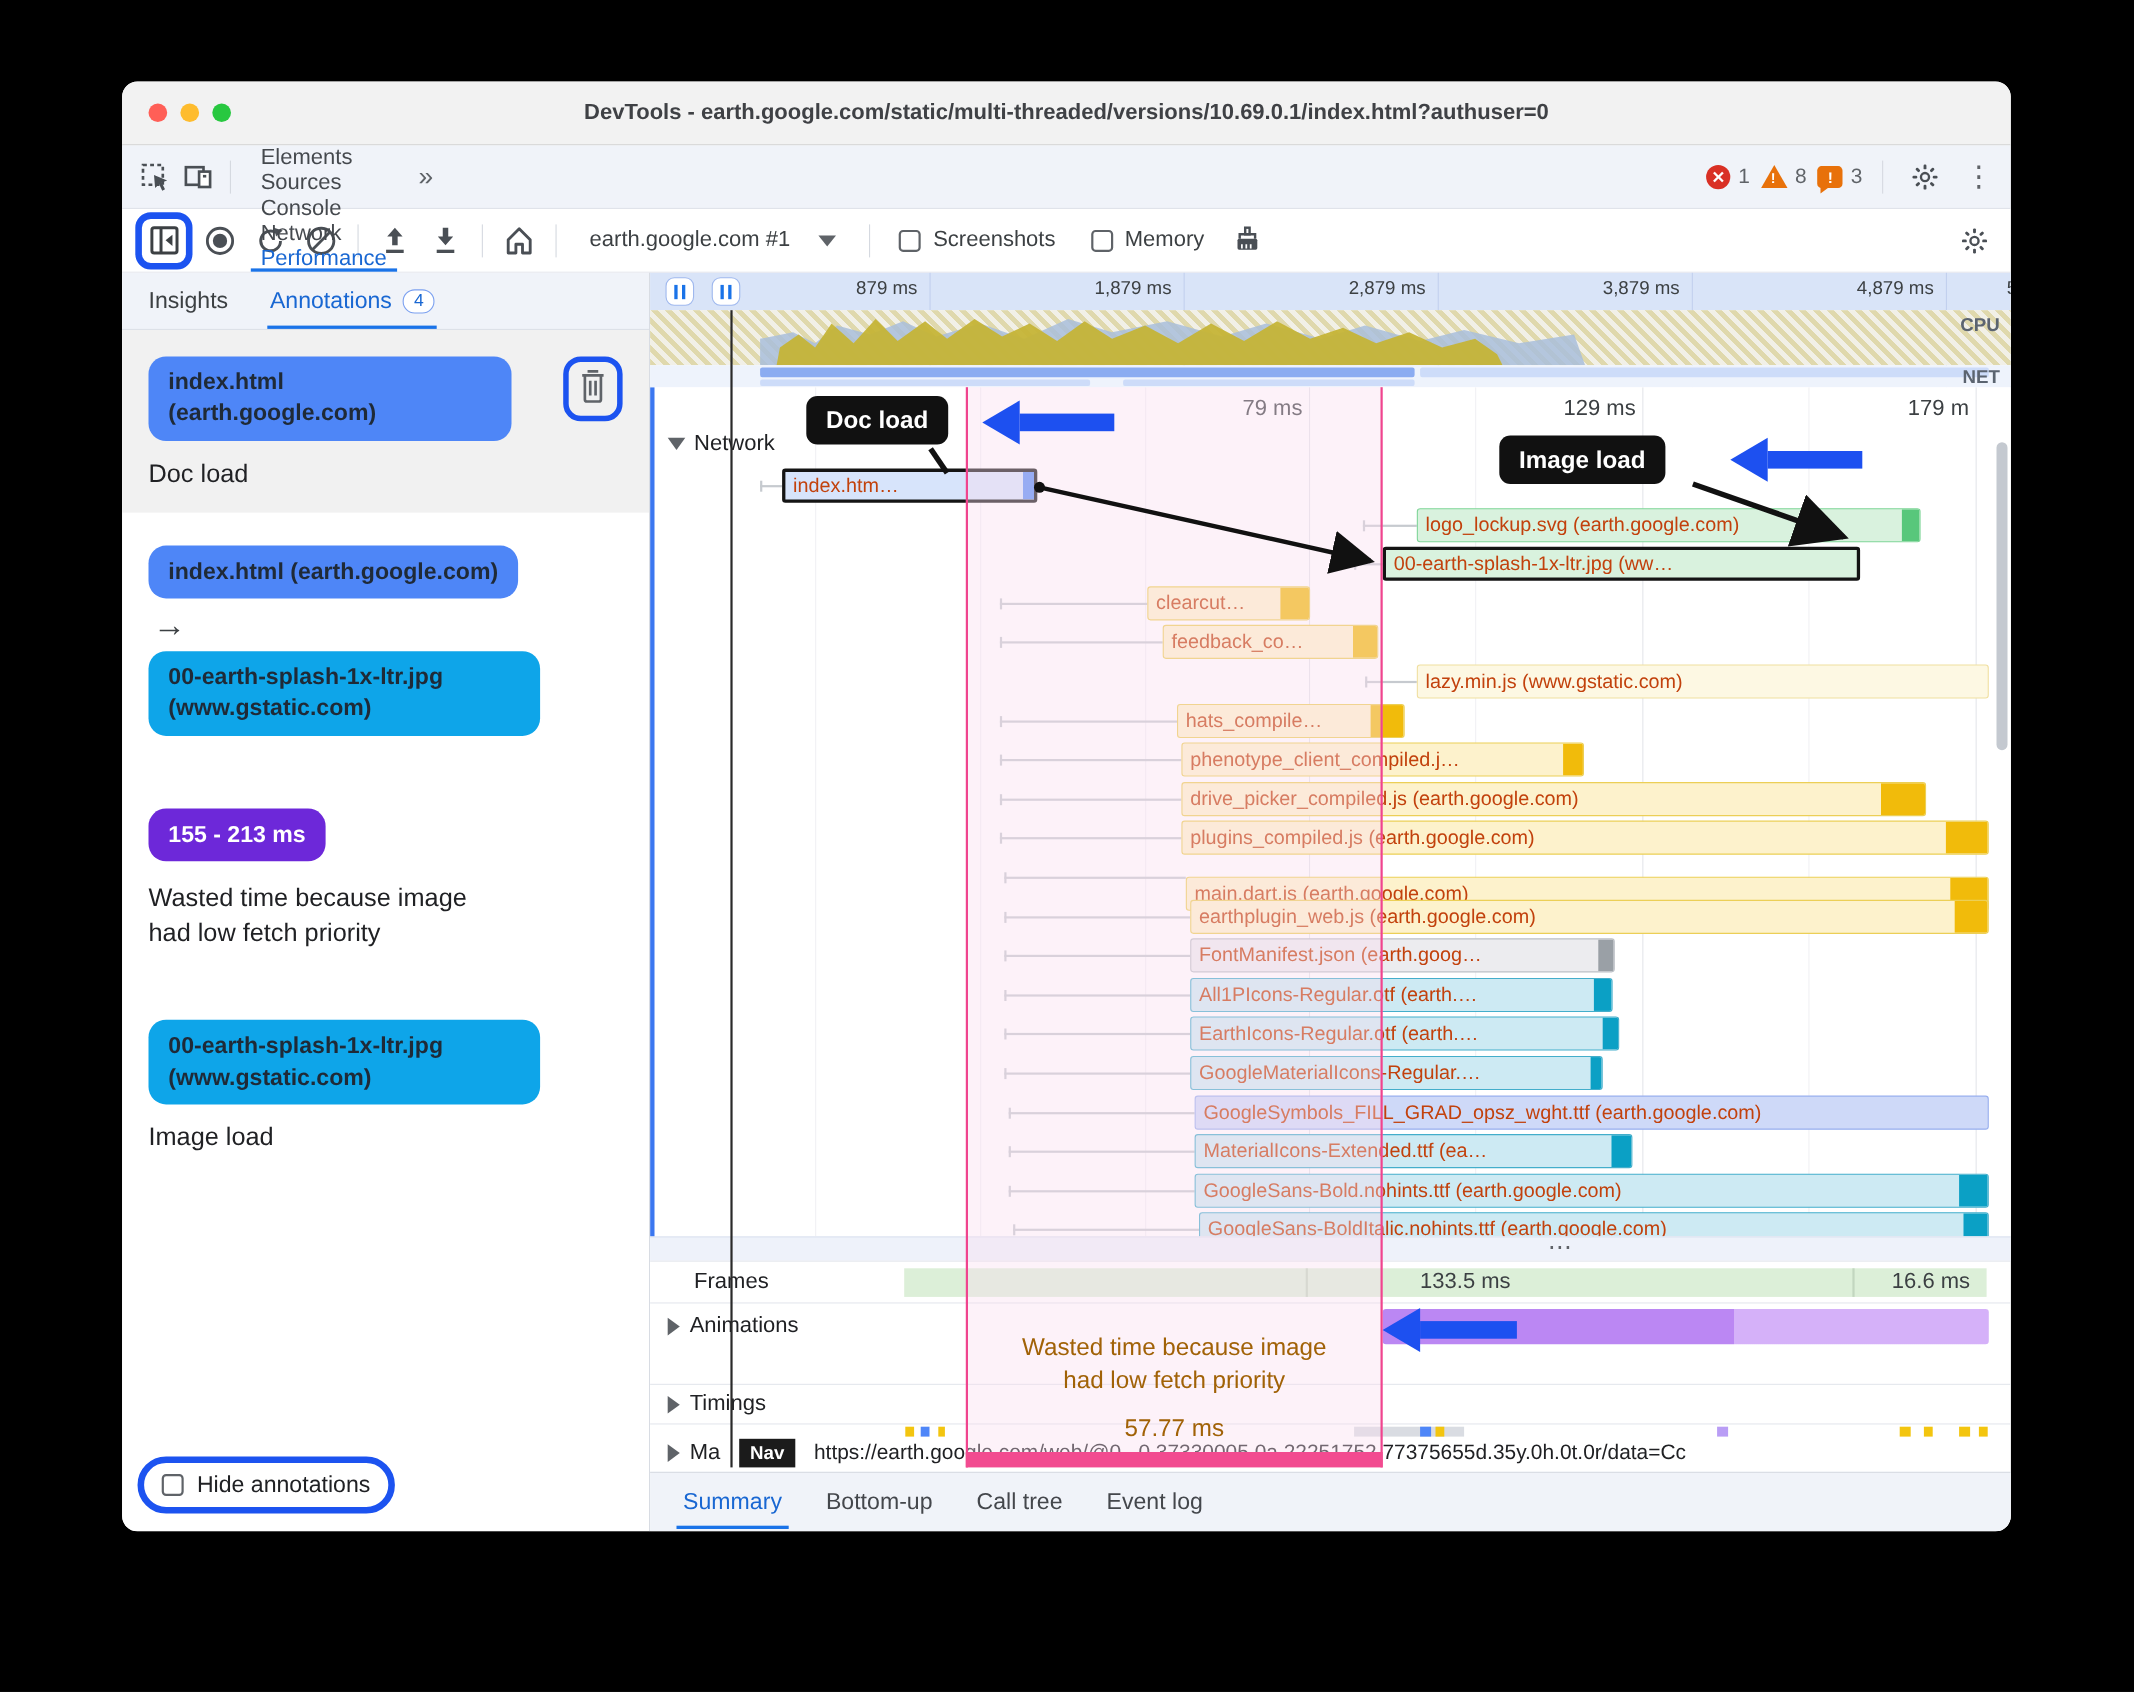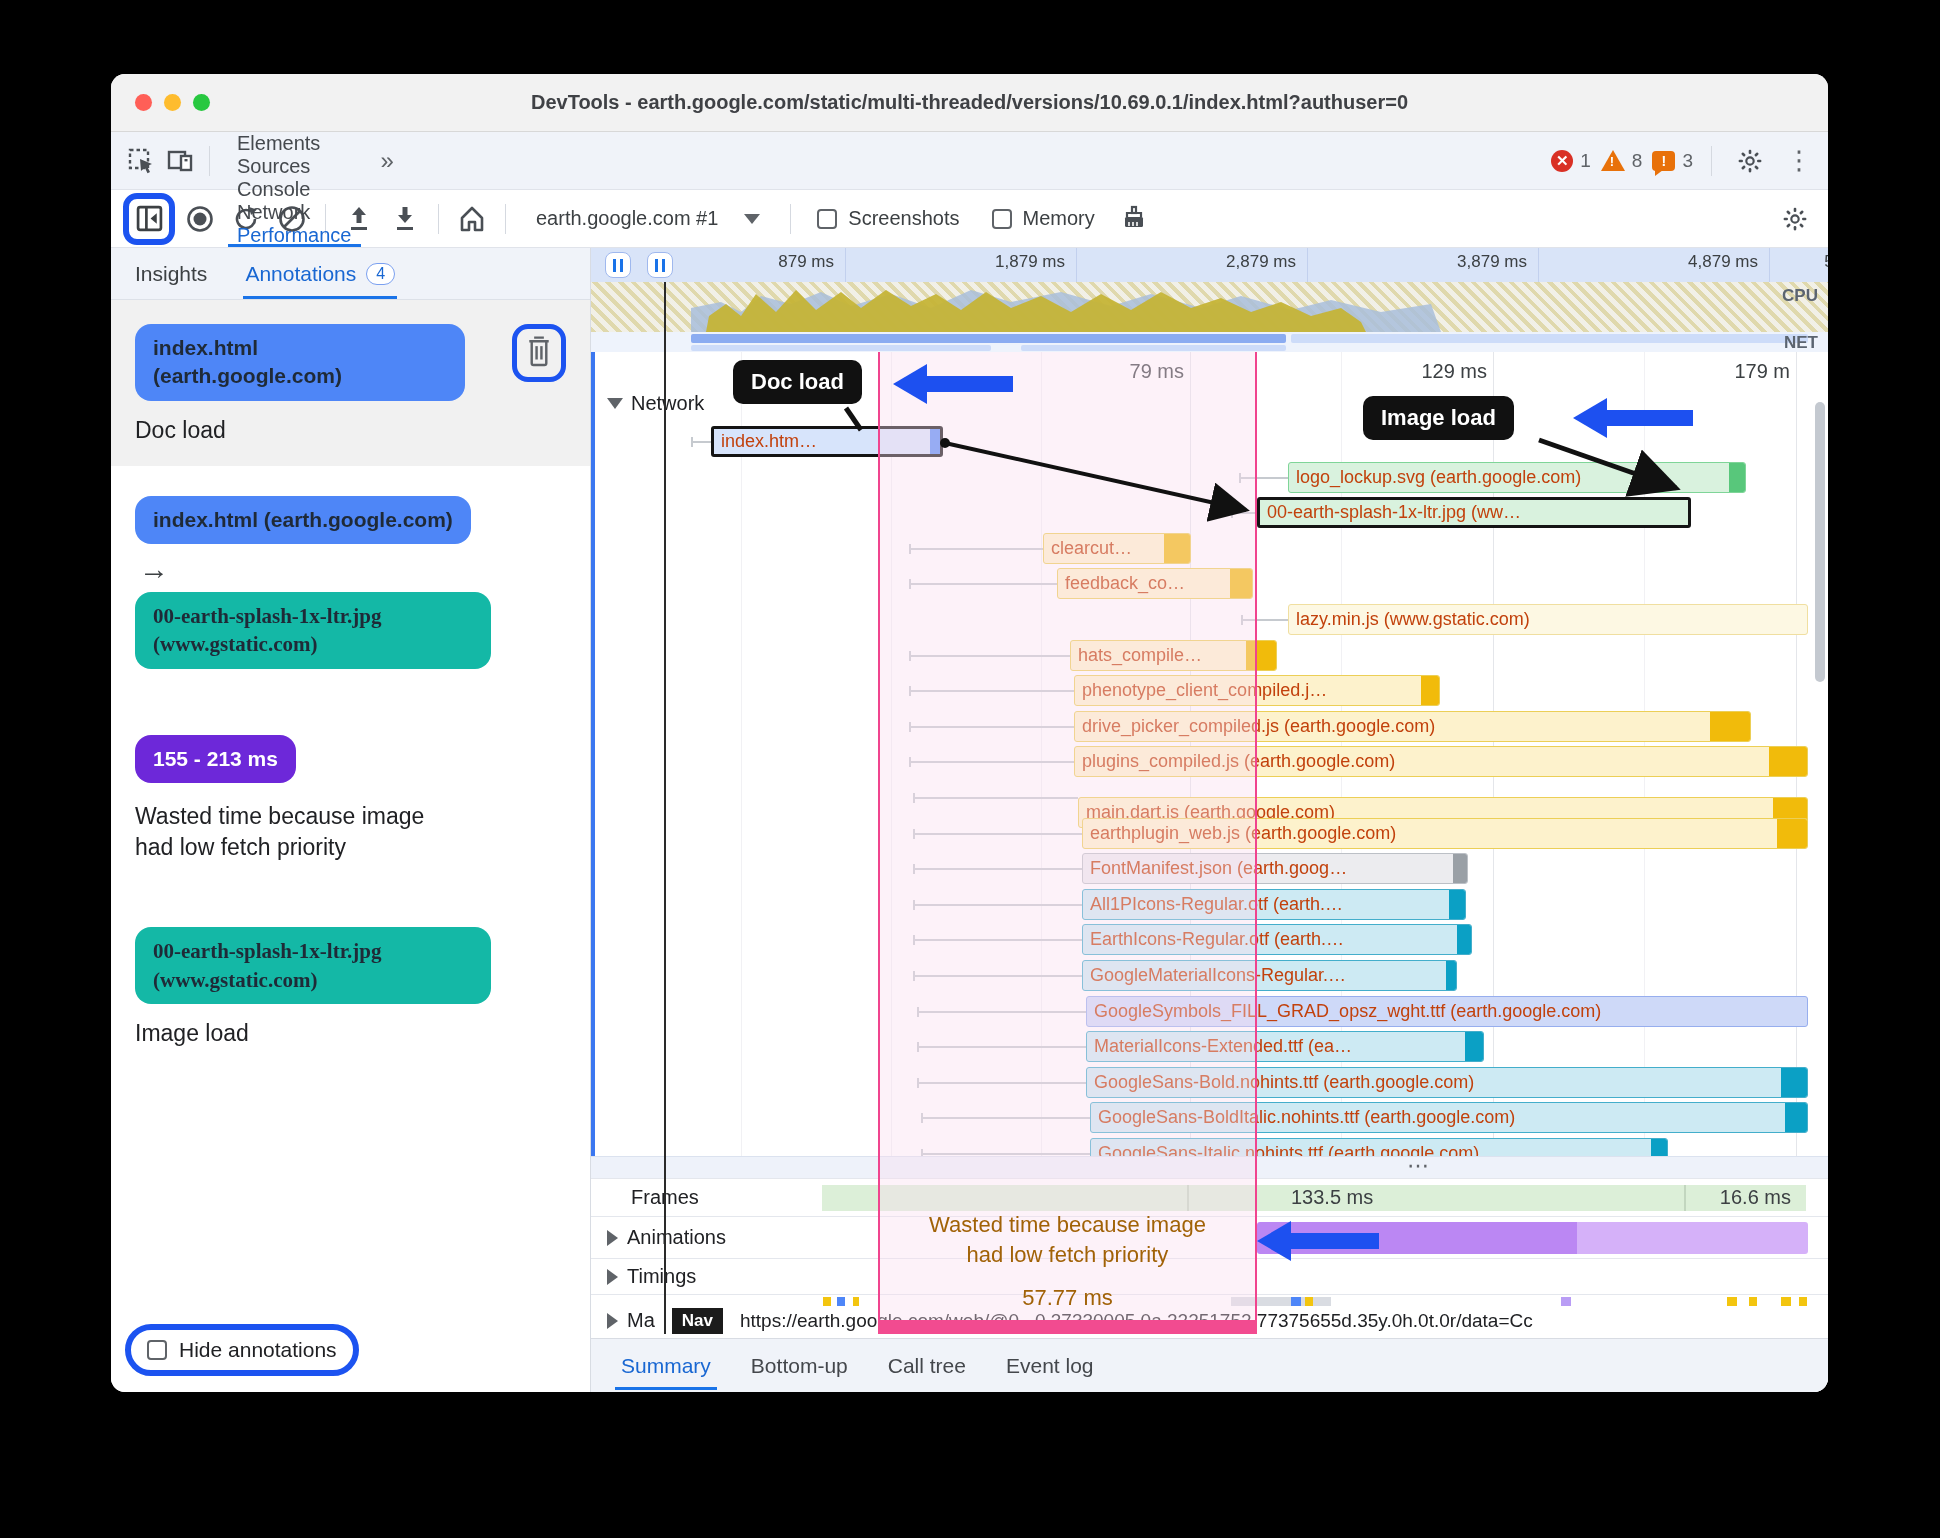--- a/index.html
+++ b/index.html
@@ -49,21 +49,21 @@
   .sb-tabs { height:52px; flex:none; background:#f0f3f9; border-bottom:1px solid #dde1e8; display:flex; padding:0 22px; gap:34px; }
   .sb-tab { font-size:21px; color:#3c4043; padding:12px 2px; position:relative; display:flex; align-items:center; gap:10px; }
   .sb-tab.active { color:#1967d2; }
   .sb-tab.active::after { content:''; position:absolute; left:0; right:0; bottom:0; height:3px; background:#1a73e8; }
   .sb-badge { border:1.5px solid #7ba0f0; background:#fff; color:#1967d2; border-radius:13px; font-size:16px; padding:1px 9px; }
   .sb-list { flex:1; overflow:hidden; position:relative; }
   .entry1 { background:#f1f1f1; padding:24px 24px 22px; }
   .entry { padding:0 24px; }
   .pill { display:inline-block; border-radius:16px; padding:10px 18px; font-size:21px; font-weight:bold; color:#1f2a37; line-height:1.35; }
   .pill.blue { background:#4e86f7; }
-  .pill.green { background:#14b8a6;font-family:Liberation Serif, serif; }
+  .pill.green { background:#0ea5e9; }
   .pill.pink { background:#6d28d9; color:#fff; }
   .entry-label { font-size:23px; color:#202124; margin-top:16px; }
   .entry-row { display:flex; align-items:flex-start; justify-content:space-between; }
   .trash-ring { border:5px solid #1c53f0; border-radius:16px; padding:5px 7px; margin-left:8px; flex:none; }
   .arrow-glyph { font-size:30px; color:#3c4043; margin:8px 0 6px 4px; }
   .wasted-text { font-size:23px; color:#202124; margin-top:18px; line-height:1.35; max-width:330px; }
   .hide-wrap { position:absolute; left:14px; bottom:16px; }
   .hide-ring { border:6px solid #1c53f0; border-radius:28px; padding:8px 16px; display:flex; align-items:center; gap:12px; }
   .hide-label { font-size:21px; color:#202124; }
 
@@ -516,21 +516,21 @@
         <div class="frames-t2">16.6 ms</div>
       </div>
       <div class="brow" style="height:42px;">
         <div class="blabel">
           <div class="tri-right"></div>
           <span>Animations</span>
         </div>
         <div class="anim-bar"></div>
         <div class="blue-arrow" style="left:700px; top:16px; width:88px;"></div>
       </div>
-      <div class="brow" style="height:36px;">
+      <div class="brow" style="height:36px;margin-top:32px;">
         <div class="blabel">
           <div class="tri-right"></div>
           <span>Timings</span>
         </div>
       </div>
       <div class="brow" style="height:44px;">
         <div class="ministrip" id="ministrip">
             <i style="left: 232px; width: 8px; background: rgb(243, 197, 15);"></i>
             <i style="left: 246px; width: 8px; background: rgb(78, 134, 248);"></i>
             <i style="left: 262px; width: 6px; background: rgb(243, 197, 15);"></i>

